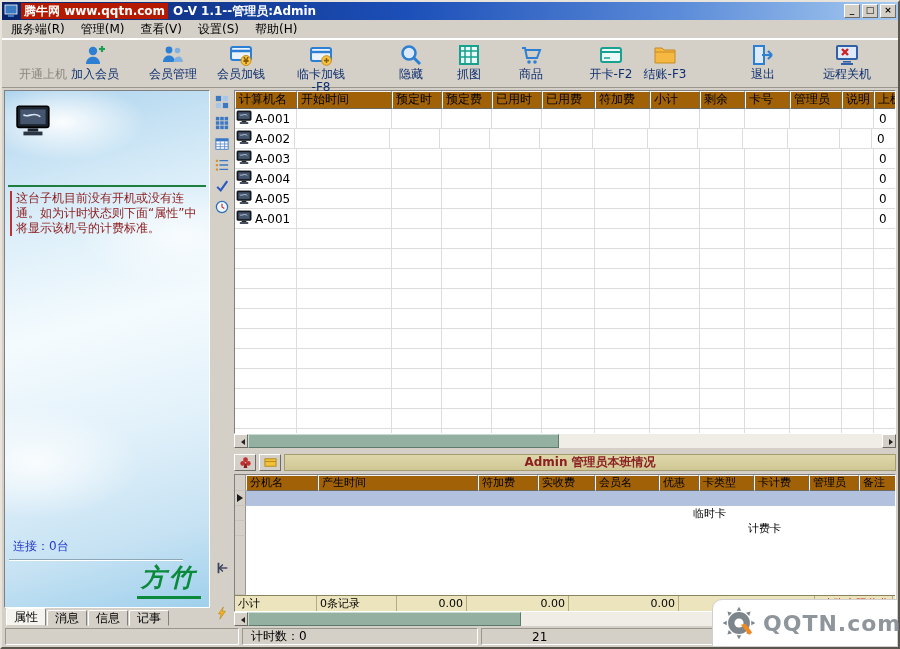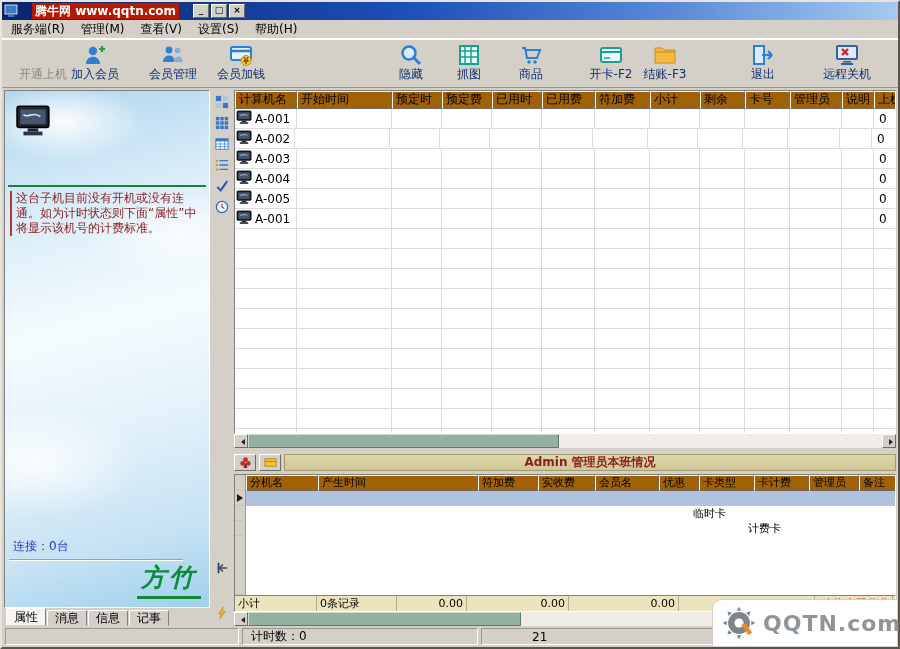--- a/index.html
+++ b/index.html
@@ -1,20 +1,20 @@
 <!DOCTYPE html>
 <html><head>
 <meta charset="utf-8">
 <style>
   *{box-sizing:border-box;margin:0;padding:0;}
   html,body{width:900px;height:649px;overflow:hidden;font-family:"DejaVu Sans","Liberation Sans",sans-serif;font-size:12px;color:#000;background:#d4d0c8;}
   .window{width:900px;height:649px;display:flex;flex-direction:column;background:#d4d0c8;border:2px solid;border-color:#e8e4dc #5a564e #5a564e #e8e4dc;position:relative;}
 
   
-  .titlebar{height:18px;flex:none;display:flex;align-items:center;gap:14px;padding:1px 2px;background:linear-gradient(90deg,#0a246a 0%,#1c4fb8 45%,#5a8ad8 75%,#a6caf0 100%);}
+  .titlebar{height:18px;flex:none;display:flex;align-items:center;gap:3px;padding:1px 2px;background:linear-gradient(90deg,#0a246a 0%,#1c4fb8 45%,#5a8ad8 75%,#a6caf0 100%);}
   .app-icon{width:14px;height:14px;flex:none;}
   .app-icon svg{width:14px;height:14px;display:block;}
   .stamp{background:#b51a00;color:#fff;font-weight:bold;padding:0 3px;height:16px;line-height:16px;white-space:nowrap;}
   .title{color:#fff;font-weight:bold;white-space:nowrap;flex:1;padding-left:2px;}
   .winbtns{display:flex;gap:2px;flex:none;}
   .winbtn{width:16px;height:14px;background:#d4d0c8;border:1px solid;border-color:#fff #6e6a64 #6e6a64 #fff;font-size:9px;line-height:11px;text-align:center;font-weight:bold;}
 
   
   .menubar{height:19px;flex:none;display:flex;align-items:center;padding-left:1px;border-bottom:1px solid #fff;}
   .menu-item{padding:2px 8px;white-space:nowrap;}
@@ -116,20 +116,21 @@
 <div class="window">
 
   <div class="titlebar">
     <span class="app-icon">
         <svg viewBox="0 0 14 14">
           <rect x="1" y="1" width="12" height="9" fill="#3a7ac0" stroke="#fff" stroke-width="0.8"></rect>
           <rect x="4" y="11" width="6" height="2" fill="#3a7ac0"></rect>
         </svg>
       </span>
     <span class="stamp">腾牛网 www.qqtn.com</span>
+    <span class="title">O-V 1.1--管理员:Admin</span>
     <span class="winbtns">
       <span class="winbtn">_</span>
       <span class="winbtn">□</span>
       <span class="winbtn">×</span>
     </span>
   </div>
 
   <div class="menubar" id="menubar">
       <span class="menu-item">服务端(R)</span>
       <span class="menu-item">管理(M)</span>
@@ -166,20 +167,32 @@
       <div class="tb-item" style="left:206px">
         <span class="tb-icon">
           <svg viewBox="0 0 24 24">
             <rect x="2" y="4" width="20" height="13" rx="2" fill="#eaf2fb" stroke="#2d7fd3" stroke-width="2"></rect>
             <path d="M2 8h20" stroke="#2d7fd3" stroke-width="2.5"></path>
             <circle cx="17" cy="17.5" r="5" fill="#f5c542" stroke="#c78a1e"></circle>
             <text x="17" y="20.5" text-anchor="middle" font-size="8" fill="#8a5a00" font-weight="bold">¥</text>
           </svg>
         </span>
         <span class="tb-label">会员加钱</span>
+      </div>
+      <div class="tb-item" style="left:286px">
+        <span class="tb-icon">
+          <svg viewBox="0 0 24 24">
+            <rect x="2" y="5" width="20" height="13" rx="2" fill="#eaf2fb" stroke="#2d7fd3" stroke-width="2"></rect>
+            <path d="M2 9h20" stroke="#2d7fd3" stroke-width="2.4"></path>
+            <circle cx="17.5" cy="17.5" r="4.8" fill="#f5c542" stroke="#c78a1e"></circle>
+            <path d="M17.5 15v5M15 17.5h5" stroke="#8a5a00" stroke-width="1.4"></path>
+          </svg>
+        </span>
+        <span class="tb-label">临卡加钱</span>
+        <span class="tb-label">-F8</span>
       </div>
       <div class="tb-item" style="left:434px">
         <span class="tb-icon">
           <svg viewBox="0 0 24 24">
             <rect x="3" y="3" width="18" height="18" fill="#eafaf6" stroke="#18a090" stroke-width="2"></rect>
             <path d="M3 8h18M8 3v18M14 3v18M3 14h18" stroke="#18a090" stroke-width="1.5"></path>
           </svg>
         </span>
         <span class="tb-label">抓图</span>
       </div>

